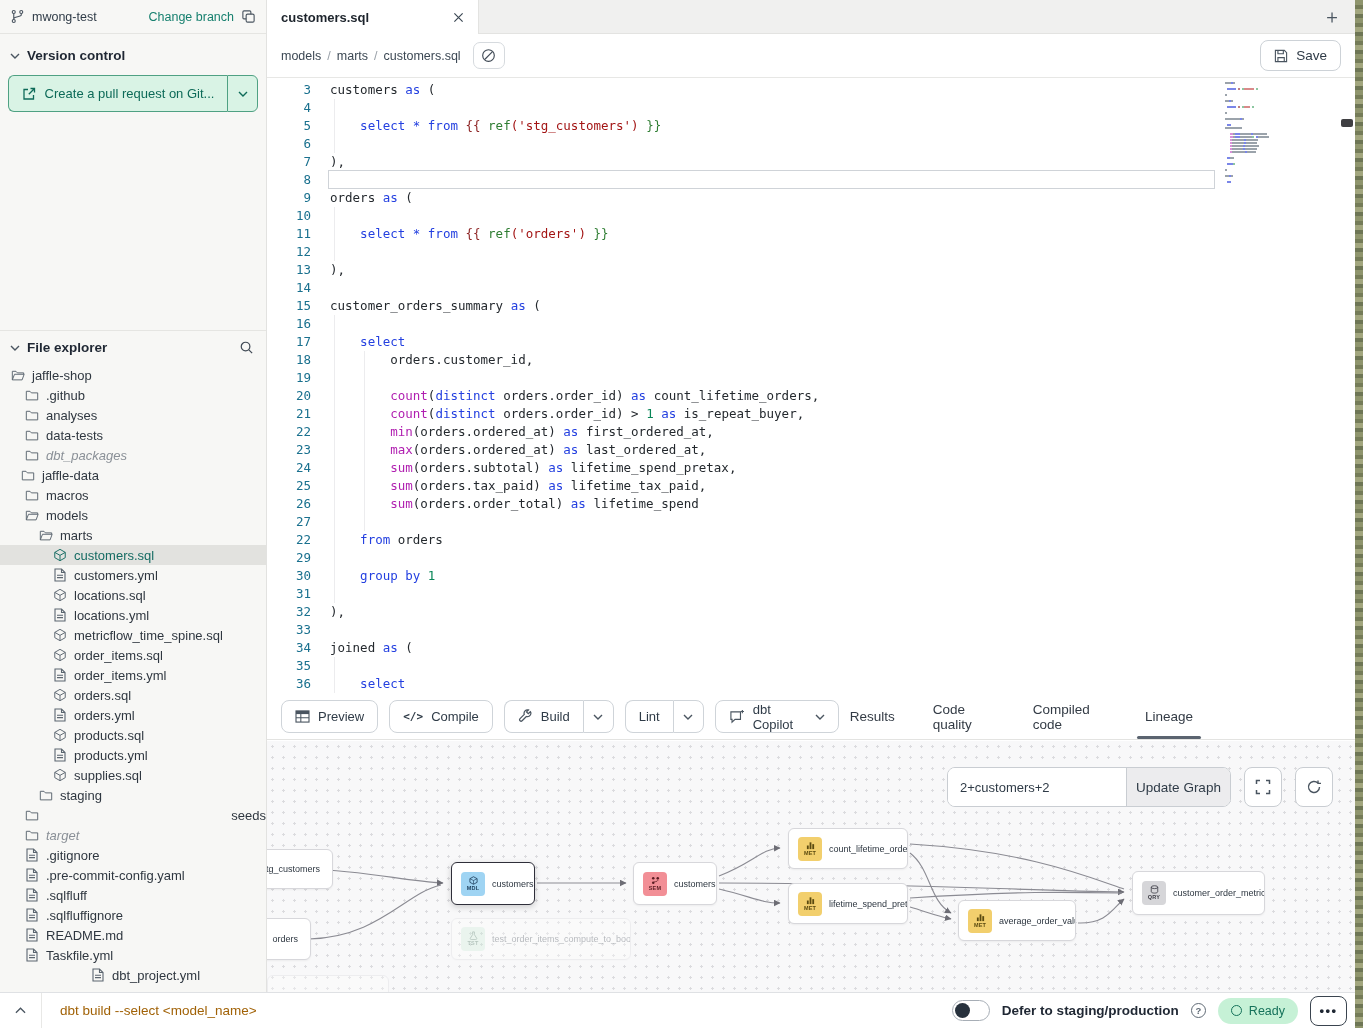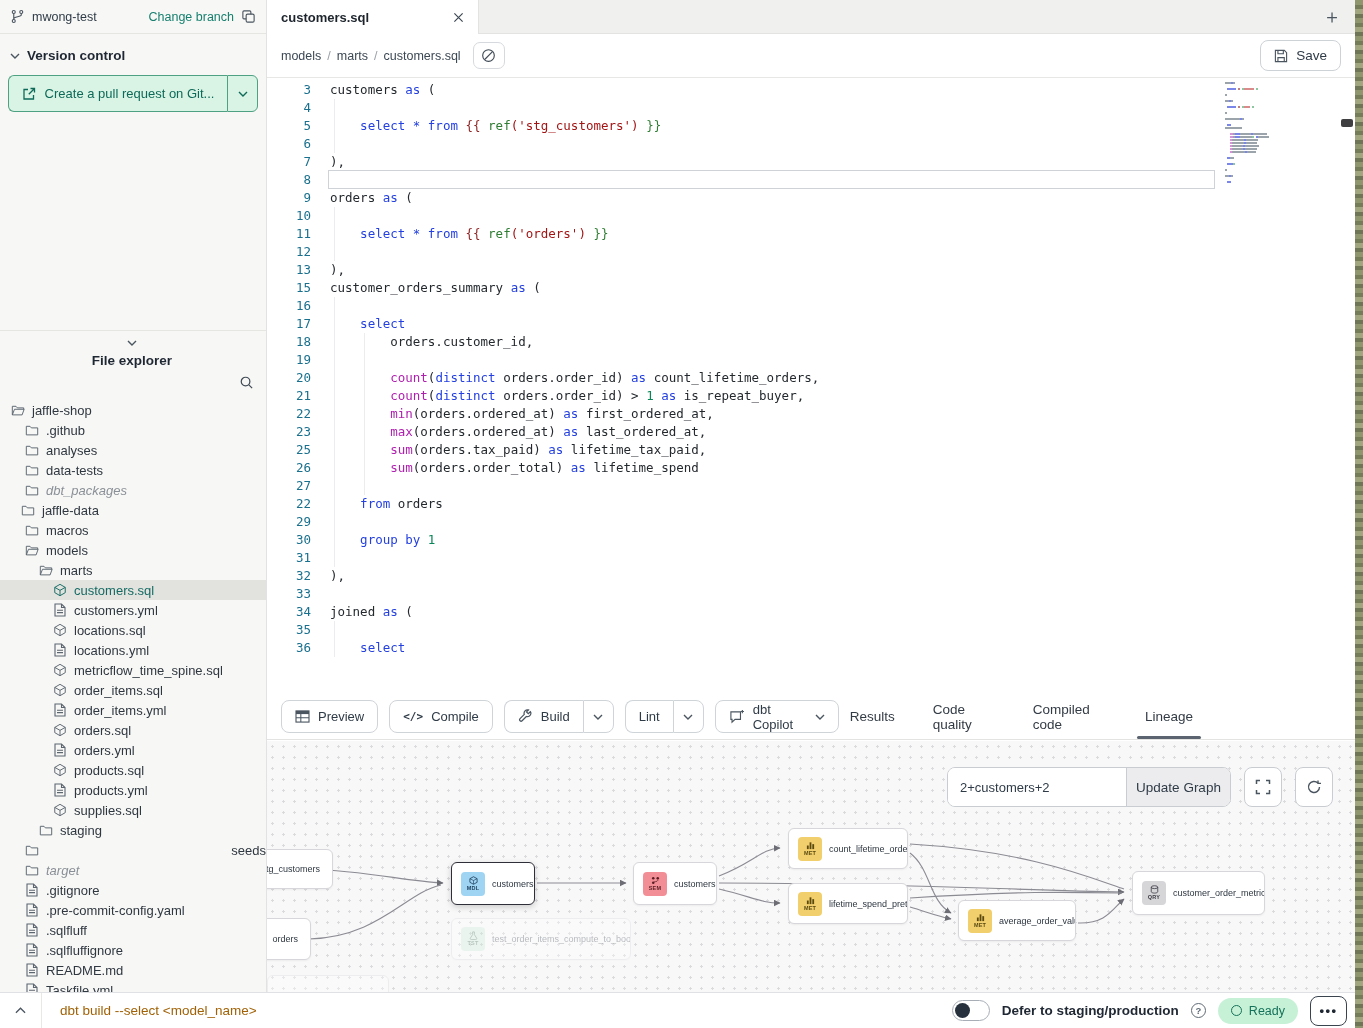--- a/index.html
+++ b/index.html
@@ -20,21 +20,21 @@
   .icon { display:inline-flex; align-items:center; justify-content:center; color:#4a5560; }
   .sec-header { display:flex; align-items:center; gap:7px; font-weight:700; font-size:13.5px; color:#1f2733; padding:14px 10px 0 10px; }
   .sec-header .chev { color:#4a5560; }
   .pr-split { display:flex; margin:12px 8px 0 8px; height:37px; }
   .pr-main { flex:1; display:flex; align-items:center; justify-content:center; gap:9px;
     background:#d9f3e5; border:1px solid #4fa183; border-right:none; border-radius:6px 0 0 6px;
     color:#0d6a58; font-size:13px; cursor:pointer; white-space:nowrap; overflow:hidden; }
   .pr-caret { width:31px; background:#d9f3e5; border:1px solid #4fa183; border-radius:0 6px 6px 0;
     display:flex; align-items:center; justify-content:center; color:#0d6a58; cursor:pointer; }
   .fe-section { position:absolute; top:330px; left:0; right:0; bottom:0; border-top:1px solid #e5e5e2; }
-  .fe-header { display:flex; align-items:center; gap:7px; font-weight:700; font-size:13.5px; color:#1f2733; padding:9px 12px 0 10px;flex-direction:column; }
+  .fe-header { display:flex; align-items:center; gap:7px; font-weight:700; font-size:13.5px; color:#1f2733; padding:9px 12px 0 10px; }
   .fe-header .search { margin-left:auto; color:#3f4954; cursor:pointer; }
   #file-tree { margin-top:10px; }
   .frow { height:20px; display:flex; align-items:center; gap:6px; font-size:13px; color:#2f3740; cursor:pointer; white-space:nowrap; }
   .frow.sel { background:#e2e2df; color:#156b63; }
   .frow.muted { color:#8a9097; font-style:italic; }
   .ficon { width:16px; display:flex; justify-content:center; color:#5c6670; flex:0 0 16px; }
   .frow.sel .ficon { color:#156b63; }
 
   
   .main { position:absolute; left:267px; top:0; right:8px; bottom:36px; background:#fff; }
@@ -529,29 +529,31 @@
           <div class="cl"><i class="ig" style="left: 67px;"></i><span class="ln">4</span><span class="ct"></span></div>
           <div class="cl"><i class="ig" style="left: 67px;"></i><span class="ln">5</span><span class="ct"><span class="tk-t">    </span><span class="tk-k">select * from</span><span class="tk-t"> </span><span class="tk-j1">{{</span><span class="tk-t"> </span><span class="tk-j2">ref</span><span class="tk-s">('stg_customers')</span><span class="tk-t"> </span><span class="tk-j2">}}</span></span></div>
           <div class="cl"><i class="ig" style="left: 67px;"></i><span class="ln">6</span><span class="ct"></span></div>
           <div class="cl"><span class="ln">7</span><span class="ct"><span class="tk-t">),</span></span></div>
           <div class="cl active"><span class="ln">8</span><span class="ct"></span></div>
           <div class="cl"><span class="ln">9</span><span class="ct"><span class="tk-t">orders </span><span class="tk-k">as</span><span class="tk-t"> (</span></span></div>
           <div class="cl"><i class="ig" style="left: 67px;"></i><span class="ln">10</span><span class="ct"></span></div>
           <div class="cl"><i class="ig" style="left: 67px;"></i><span class="ln">11</span><span class="ct"><span class="tk-t">    </span><span class="tk-k">select * from</span><span class="tk-t"> </span><span class="tk-j1">{{</span><span class="tk-t"> </span><span class="tk-j2">ref</span><span class="tk-s">('orders')</span><span class="tk-t"> </span><span class="tk-j2">}}</span></span></div>
           <div class="cl"><i class="ig" style="left: 67px;"></i><span class="ln">12</span><span class="ct"></span></div>
           <div class="cl"><span class="ln">13</span><span class="ct"><span class="tk-t">),</span></span></div>
+          <div class="cl"><span class="ln">14</span><span class="ct"></span></div>
           <div class="cl"><span class="ln">15</span><span class="ct"><span class="tk-t">customer_orders_summary </span><span class="tk-k">as</span><span class="tk-t"> (</span></span></div>
           <div class="cl"><i class="ig" style="left: 67px;"></i><span class="ln">16</span><span class="ct"></span></div>
           <div class="cl"><i class="ig" style="left: 67px;"></i><span class="ln">17</span><span class="ct"><span class="tk-t">    </span><span class="tk-k">select</span></span></div>
           <div class="cl"><i class="ig" style="left: 67px;"></i><i class="ig" style="left: 97.12px;"></i><span class="ln">18</span><span class="ct"><span class="tk-t">        orders.customer_id,</span></span></div>
           <div class="cl"><i class="ig" style="left: 67px;"></i><i class="ig" style="left: 97.12px;"></i><span class="ln">19</span><span class="ct"></span></div>
           <div class="cl"><i class="ig" style="left: 67px;"></i><i class="ig" style="left: 97.12px;"></i><span class="ln">20</span><span class="ct"><span class="tk-t">        </span><span class="tk-f">count</span><span class="tk-t">(</span><span class="tk-k">distinct</span><span class="tk-t"> orders.order_id) </span><span class="tk-k">as</span><span class="tk-t"> count_lifetime_orders,</span></span></div>
           <div class="cl"><i class="ig" style="left: 67px;"></i><i class="ig" style="left: 97.12px;"></i><span class="ln">21</span><span class="ct"><span class="tk-t">        </span><span class="tk-f">count</span><span class="tk-t">(</span><span class="tk-k">distinct</span><span class="tk-t"> orders.order_id) &gt; </span><span class="tk-n">1</span><span class="tk-t"> </span><span class="tk-k">as</span><span class="tk-t"> is_repeat_buyer,</span></span></div>
           <div class="cl"><i class="ig" style="left: 67px;"></i><i class="ig" style="left: 97.12px;"></i><span class="ln">22</span><span class="ct"><span class="tk-t">        </span><span class="tk-f">min</span><span class="tk-t">(orders.ordered_at) </span><span class="tk-k">as</span><span class="tk-t"> first_ordered_at,</span></span></div>
           <div class="cl"><i class="ig" style="left: 67px;"></i><i class="ig" style="left: 97.12px;"></i><span class="ln">23</span><span class="ct"><span class="tk-t">        </span><span class="tk-f">max</span><span class="tk-t">(orders.ordered_at) </span><span class="tk-k">as</span><span class="tk-t"> last_ordered_at,</span></span></div>
+          <div class="cl"><i class="ig" style="left: 67px;"></i><i class="ig" style="left: 97.12px;"></i><span class="ln">24</span><span class="ct"><span class="tk-t">        </span><span class="tk-f">sum</span><span class="tk-t">(orders.subtotal) </span><span class="tk-k">as</span><span class="tk-t"> lifetime_spend_pretax,</span></span></div>
           <div class="cl"><i class="ig" style="left: 67px;"></i><i class="ig" style="left: 97.12px;"></i><span class="ln">25</span><span class="ct"><span class="tk-t">        </span><span class="tk-f">sum</span><span class="tk-t">(orders.tax_paid) </span><span class="tk-k">as</span><span class="tk-t"> lifetime_tax_paid,</span></span></div>
           <div class="cl"><i class="ig" style="left: 67px;"></i><i class="ig" style="left: 97.12px;"></i><span class="ln">26</span><span class="ct"><span class="tk-t">        </span><span class="tk-f">sum</span><span class="tk-t">(orders.order_total) </span><span class="tk-k">as</span><span class="tk-t"> lifetime_spend</span></span></div>
           <div class="cl"><i class="ig" style="left: 67px;"></i><i class="ig" style="left: 97.12px;"></i><span class="ln">27</span><span class="ct"></span></div>
           <div class="cl"><i class="ig" style="left: 67px;"></i><span class="ln">22</span><span class="ct"><span class="tk-t">    </span><span class="tk-k">from</span><span class="tk-t"> orders</span></span></div>
           <div class="cl"><i class="ig" style="left: 67px;"></i><span class="ln">29</span><span class="ct"></span></div>
           <div class="cl"><i class="ig" style="left: 67px;"></i><span class="ln">30</span><span class="ct"><span class="tk-t">    </span><span class="tk-k">group by </span><span class="tk-n">1</span></span></div>
           <div class="cl"><i class="ig" style="left: 67px;"></i><span class="ln">31</span><span class="ct"></span></div>
           <div class="cl"><span class="ln">32</span><span class="ct"><span class="tk-t">),</span></span></div>
           <div class="cl"><span class="ln">33</span><span class="ct"></span></div>
           <div class="cl"><span class="ln">34</span><span class="ct"><span class="tk-t">joined </span><span class="tk-k">as</span><span class="tk-t"> (</span></span></div>

